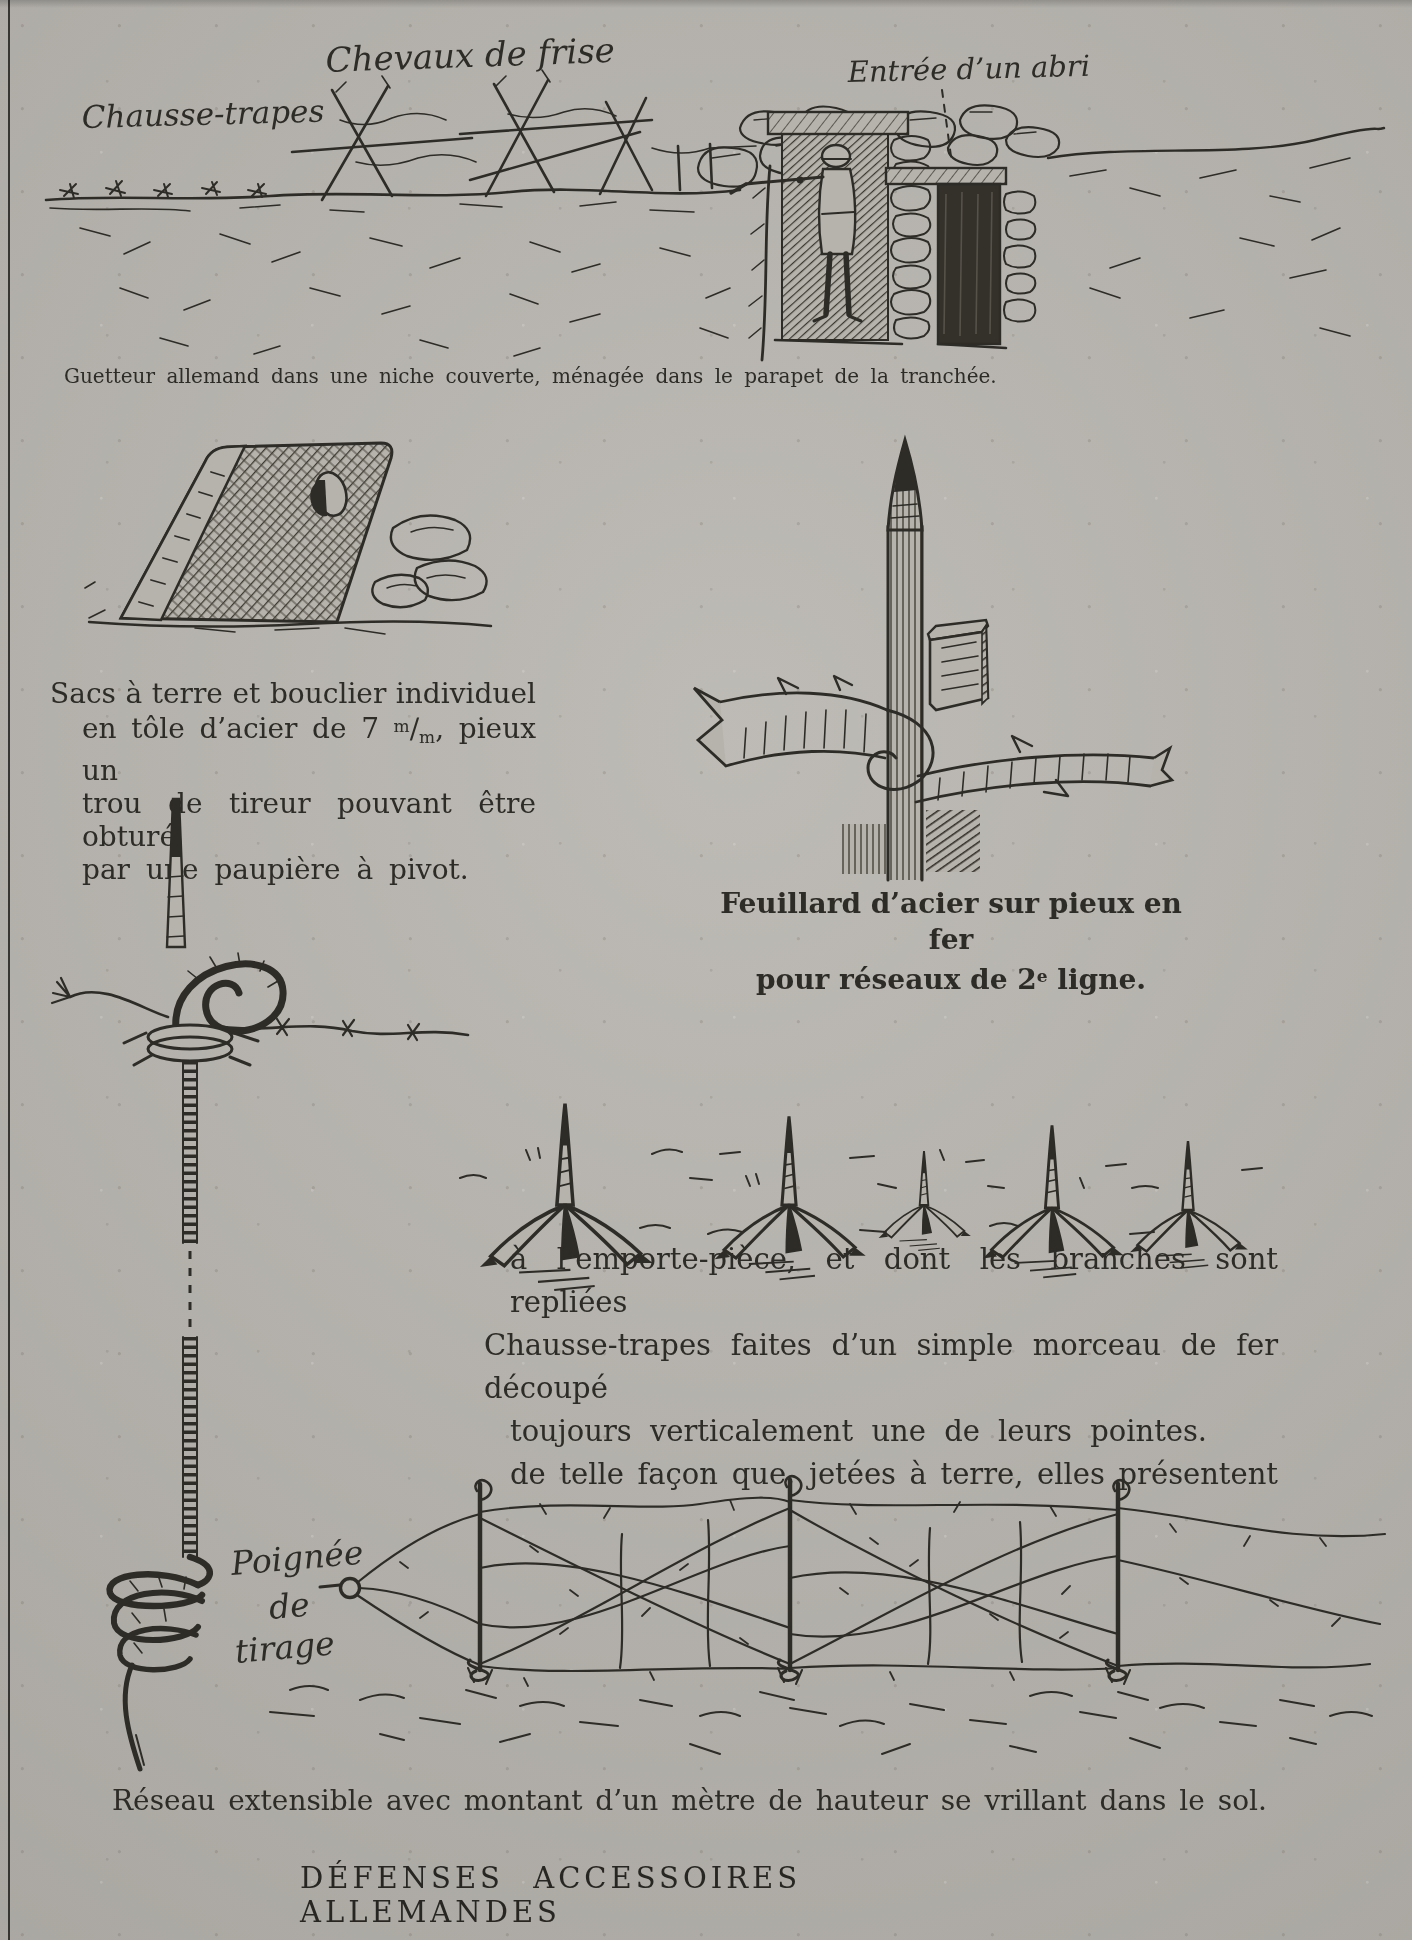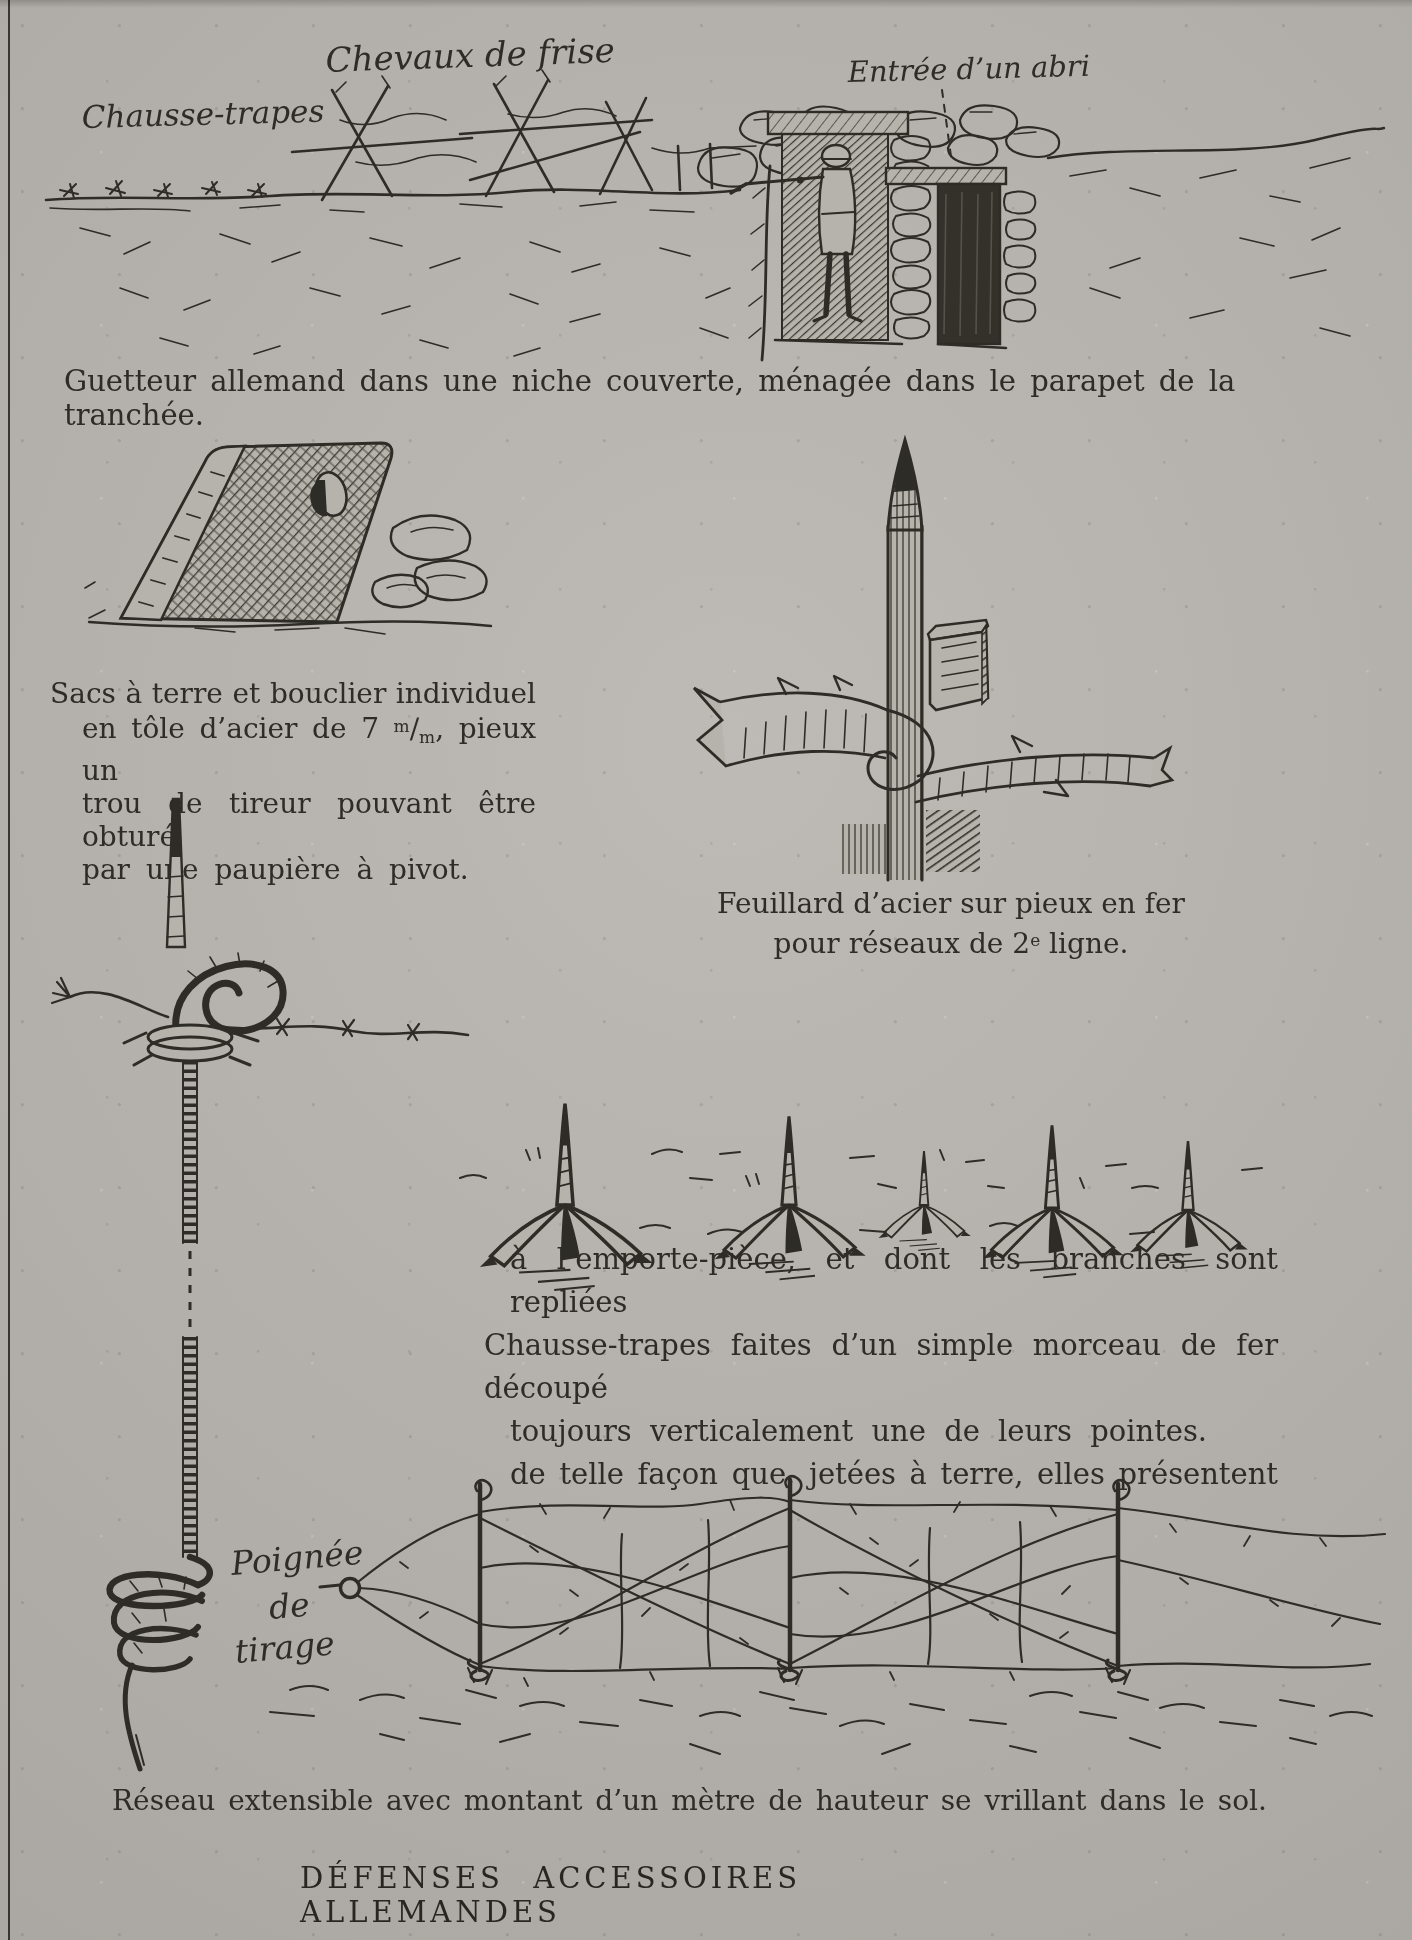--- a/index.html
+++ b/index.html
@@ -13,28 +13,28 @@
       radial-gradient(115% 90% at 52% 38%, rgba(255,255,255,.10), rgba(0,0,0,.085));
     background-size:97px 83px, 151px 127px, 211px 173px, 100% 100%;
     font-family:"DejaVu Serif","Liberation Serif",serif;
     color:#2f2d28;
   }
   .edge-line{position:absolute;left:8px;top:0;width:2px;height:100%;background:#22211e;opacity:.85;}
   .topshade{position:absolute;left:0;top:0;width:100%;height:8px;background:linear-gradient(to bottom,rgba(0,0,0,.18),transparent);}
   .ill{position:absolute;}
   .ill svg{display:block;overflow:visible;}
   .caption{position:absolute;color:#2e2c27;}
-  .c-guetteur{left:64px;top:364px;width:1206px;font-size:29px;word-spacing:5px;}
+  .c-guetteur{left:64px;top:364px;width:1206px;font-size:20px;word-spacing:5px;}
   .tb-sacs{left:50px;top:677px;width:486px;font-size:28px;line-height:33px;}
   .tb-sacs .ln{text-align:justify;text-align-last:justify;}
   .tb-sacs .ln.indent{padding-left:32px;}
   .tb-sacs .ln.last{text-align-last:left;word-spacing:7px;}
   .frac sup{font-size:17px;vertical-align:6px;letter-spacing:0;}
   .frac sub{font-size:17px;vertical-align:-5px;}
-  .tb-feuillard{left:700px;top:886px;width:502px;font-size:28px;line-height:36px;text-align:center;font-weight:400;}
+  .tb-feuillard{left:700px;top:886px;width:502px;font-size:28px;line-height:36px;text-align:center;font-weight:700;}
   .tb-feuillard sup{font-size:17px;vertical-align:7px;}
   .tb-chausse{left:484px;top:1238px;width:794px;font-size:29px;line-height:43px;}
   .tb-chausse .ln{text-align:justify;text-align-last:justify;}
   .tb-chausse .ln.indent{padding-left:26px;}
   .tb-chausse .ln.last{text-align-last:left;word-spacing:9px;}
   .c-reseau{left:112px;top:1784px;width:1160px;font-size:28px;word-spacing:4px;}
   .page-title{
     position:absolute;left:300px;top:1843px;width:720px;text-align:left;
     font-size:29px;font-weight:normal;letter-spacing:4px;word-spacing:16px;color:#2826222;
     color:#282622;

